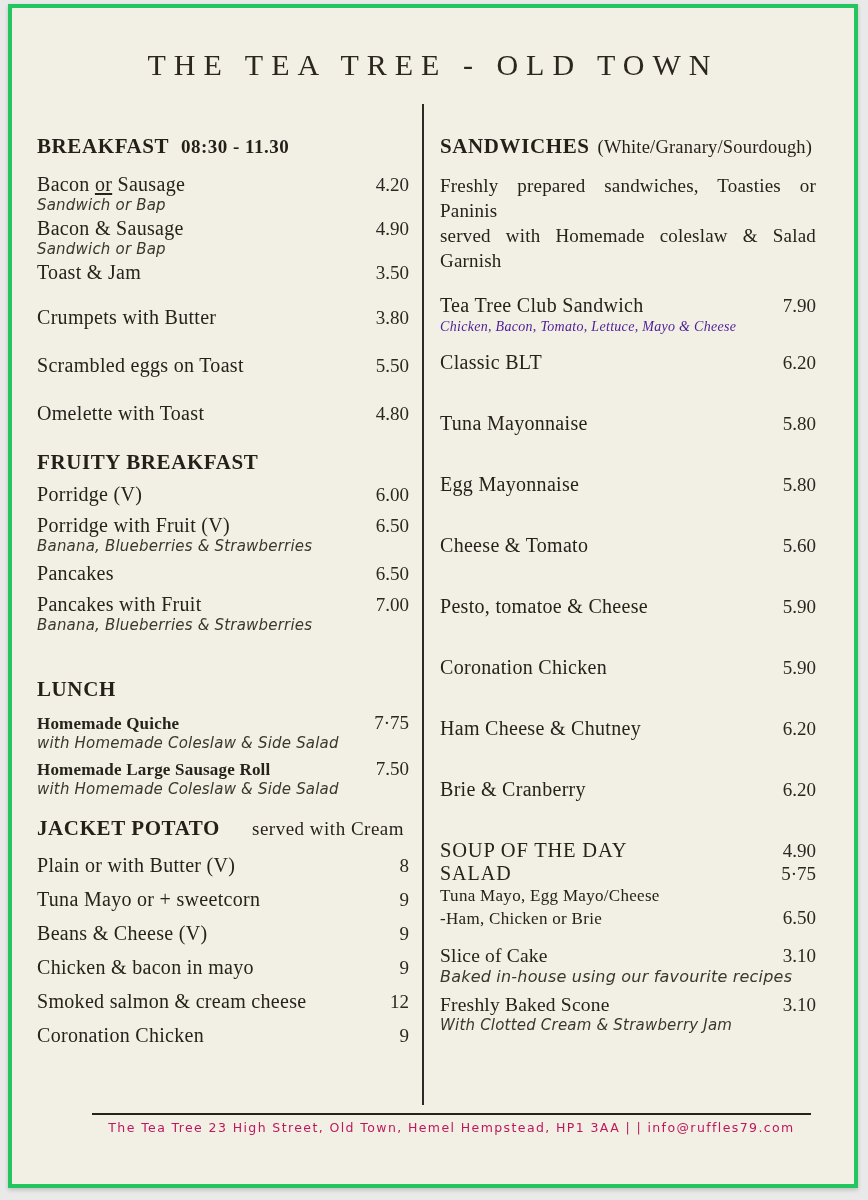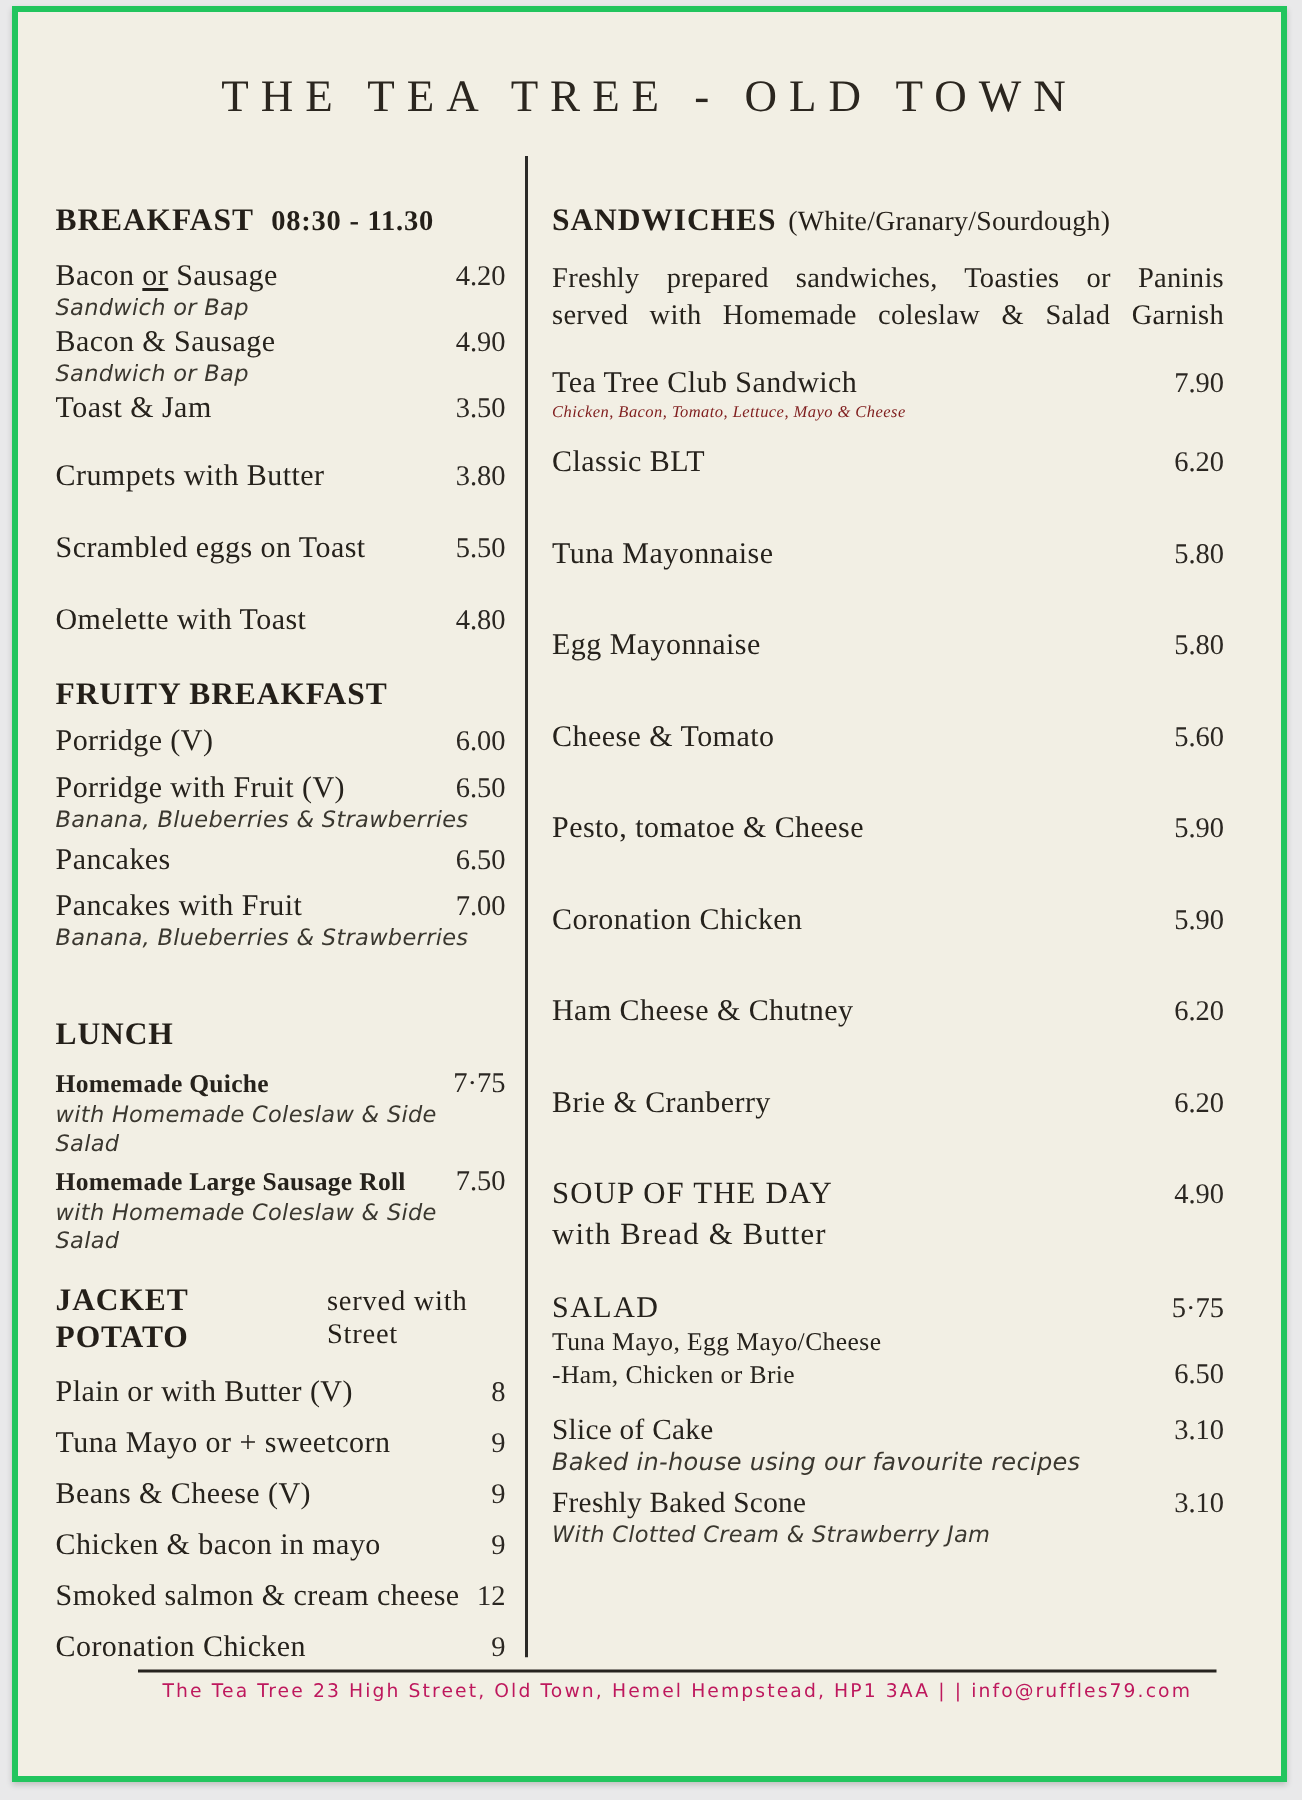--- a/index.html
+++ b/index.html
@@ -25,21 +25,21 @@
     font-weight:400;
     color:#2b261f;
     white-space:nowrap;
   }
   .columns {
     position:absolute; left:0; right:0; top:96px; bottom:79px;
     display:flex;
     overflow:hidden;
   }
   .col-left {
-    width:338px;
+    width:410px;
     padding:0 13px 0 25px;
   }
   .vdivider {
     width:2px;
     background:#2b2a27;
   }
   .col-right {
     flex:1;
     padding:0 38px 0 16px;
   }
@@ -56,22 +56,22 @@
   .sub-sans {
     font-family:"DejaVu Sans", sans-serif;
     font-style:italic;
     font-size:15px;
     color:#3a372f;
     letter-spacing:0.2px;
     line-height:19px;
   }
   .sub-serif {
     font-style:italic;
-    font-size:11px;
-    color:#7f1d1d;
+    font-size:14px;
+    color:#4c1d95;
     letter-spacing:0.3px;
   }
   
   .bk-h { margin:30px 0 14px 0; }
   .mb0 { margin-bottom:2px; }
   .mb-sm { margin-bottom:8px; }
   .mb-md { margin-bottom:22px; }
   .mb-lg { margin-bottom:25px; }
   .fruity-h { margin:8px 0 8px 0; }
   .sub-tight { margin:0 0 6px 0; }
@@ -192,21 +192,21 @@
       <div class="sub-sans lunch-sub">with Homemade Coleslaw &amp; Side Salad</div>
 
       <div class="row lunch-gap">
         <span class="lunch-nm">Homemade Large Sausage Roll</span>
         <span class="pr">7.50</span>
       </div>
       <div class="sub-sans lunch-sub">with Homemade Coleslaw &amp; Side Salad</div>
 
       <div class="sec-h jacket-h">
         <span>JACKET POTATO</span>
-        <span class="jacket-note">served with Street</span>
+        <span class="jacket-note">served with Cream</span>
       </div>
 
       <div class="row jk-row">
         <span class="nm">Plain or with Butter (V)</span>
         <span class="pr">8</span>
       </div>
       <div class="row jk-row">
         <span class="nm">Tuna Mayo or + sweetcorn</span>
         <span class="pr">9</span>
       </div>
@@ -277,21 +277,20 @@
       </div>
       <div class="row r-row">
         <span class="nm">Brie &amp; Cranberry</span>
         <span class="pr">6.20</span>
       </div>
 
       <div class="row">
         <span class="soup-h">SOUP OF THE DAY</span>
         <span class="pr">4.90</span>
       </div>
-      <div class="soup-sub">with Bread &amp; Butter</div>
 
       <div class="salad-blk">
         <div class="row">
           <span class="salad-h">SALAD</span>
           <span class="pr">5·75</span>
         </div>
         <div class="salad-line">Tuna Mayo, Egg Mayo/Cheese</div>
         <div class="row">
           <span class="salad-line">-Ham, Chicken or Brie</span>
           <span class="pr">6.50</span>

